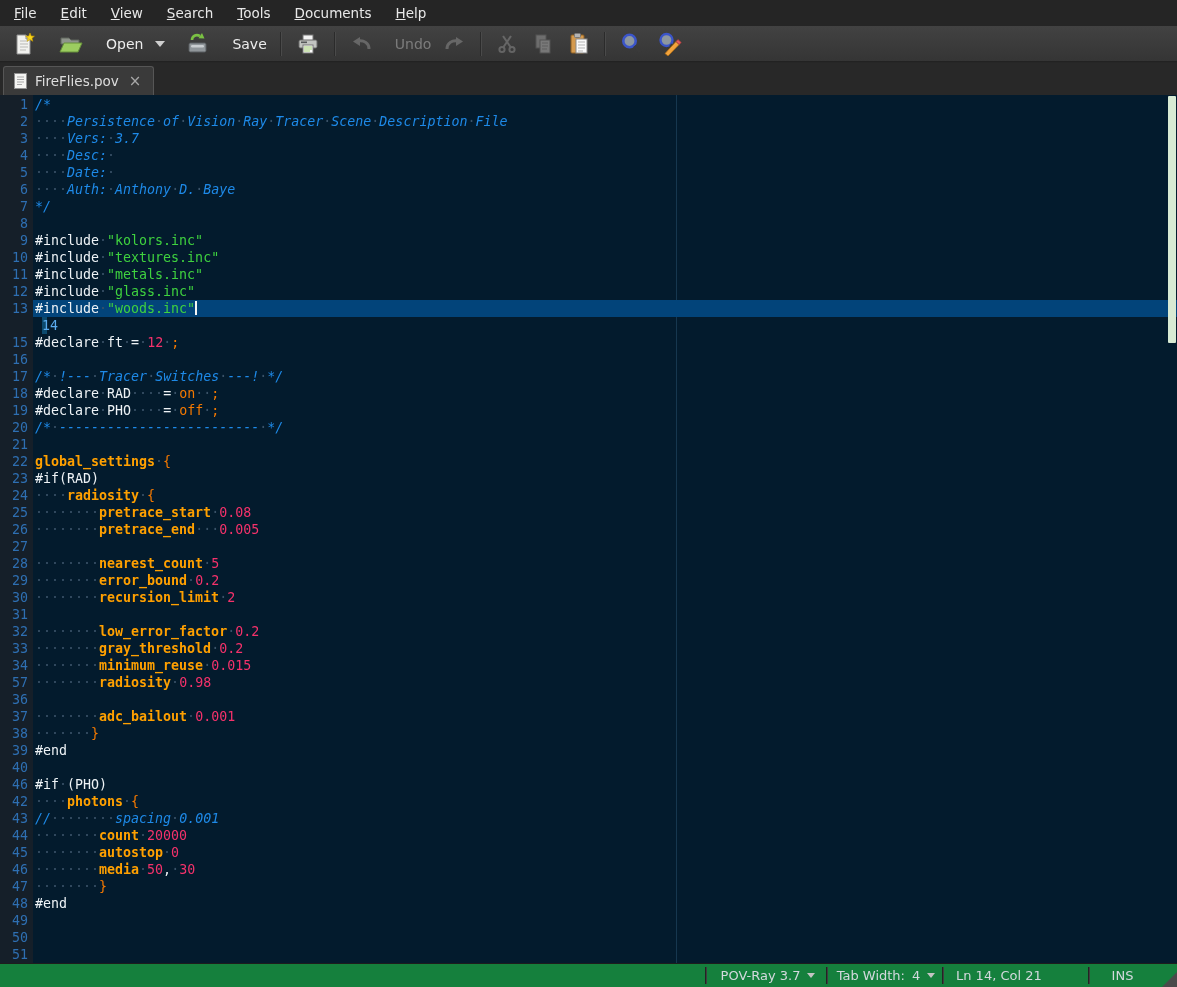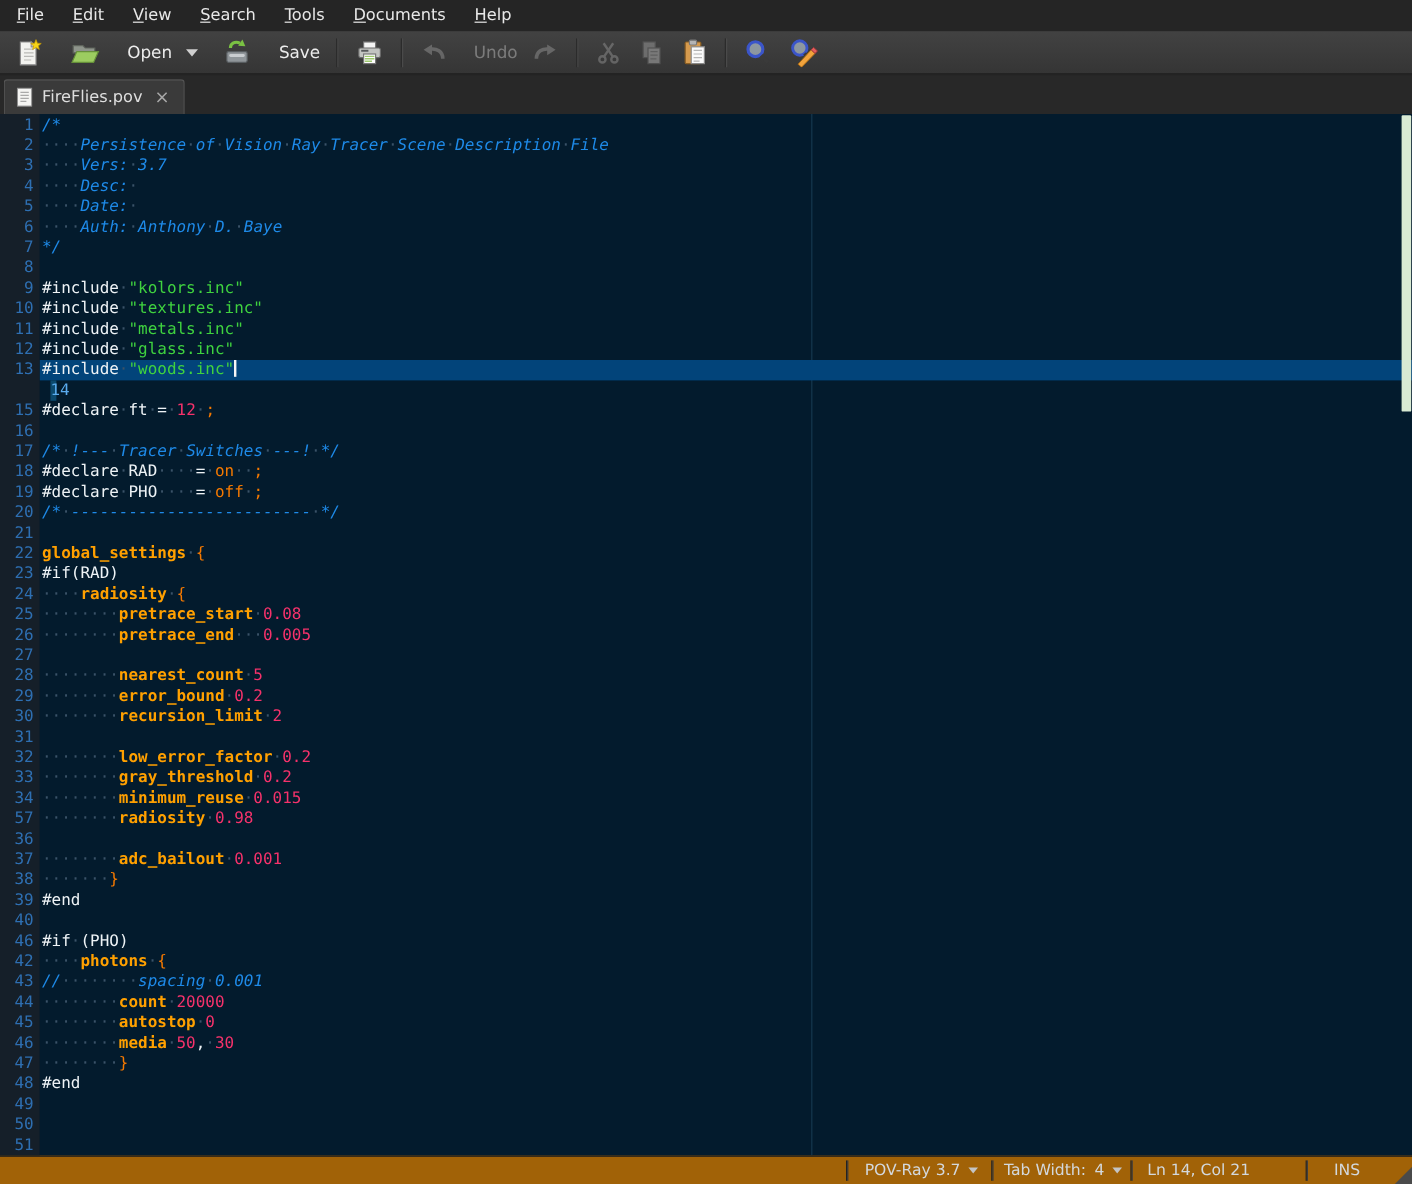--- a/index.html
+++ b/index.html
@@ -58,21 +58,21 @@
   .cl span.n { color:var(--c-number); }
   .cl span.w { color:var(--c-ws); font-style:normal; }
   .caret { display:inline-block; width:2px; height:14px; background:#f5f5f5; margin-bottom:-2px; }
 
   
   #vscroll { position:absolute; top:0; right:0; width:10px; bottom:0; z-index:3; }
   #vthumb { position:absolute; top:1px; right:1px; width:8px; height:247px;
             background:var(--sb-thumb); border-radius:1px; }
 
   
-  #statusbar { position:absolute; left:0; right:0; bottom:0; height:24px; background:#a16207;
+  #statusbar { position:absolute; left:0; right:0; bottom:0; height:24px; background:#15803d;
                border-top:1px solid #1d1d1d; color:#d3d8dd; font-size:13px; }
   .sb-sep { position:absolute; top:3px; bottom:3px; width:0;
             border-left:1px solid #232323; border-right:1px solid #3e3e3e; }
   .sb-item { position:absolute; top:0; height:23px; display:flex; align-items:center;
              justify-content:center; gap:7px; }
   .sb-darr { width:0; height:0; border-left:4px solid transparent; border-right:4px solid transparent;
              border-top:5px solid #c4c4c4; }
   #grip { position:absolute; right:0; bottom:0; width:0; height:0;
           border-left:15px solid transparent; border-bottom:15px solid #4a4a4a; }
 </style>

